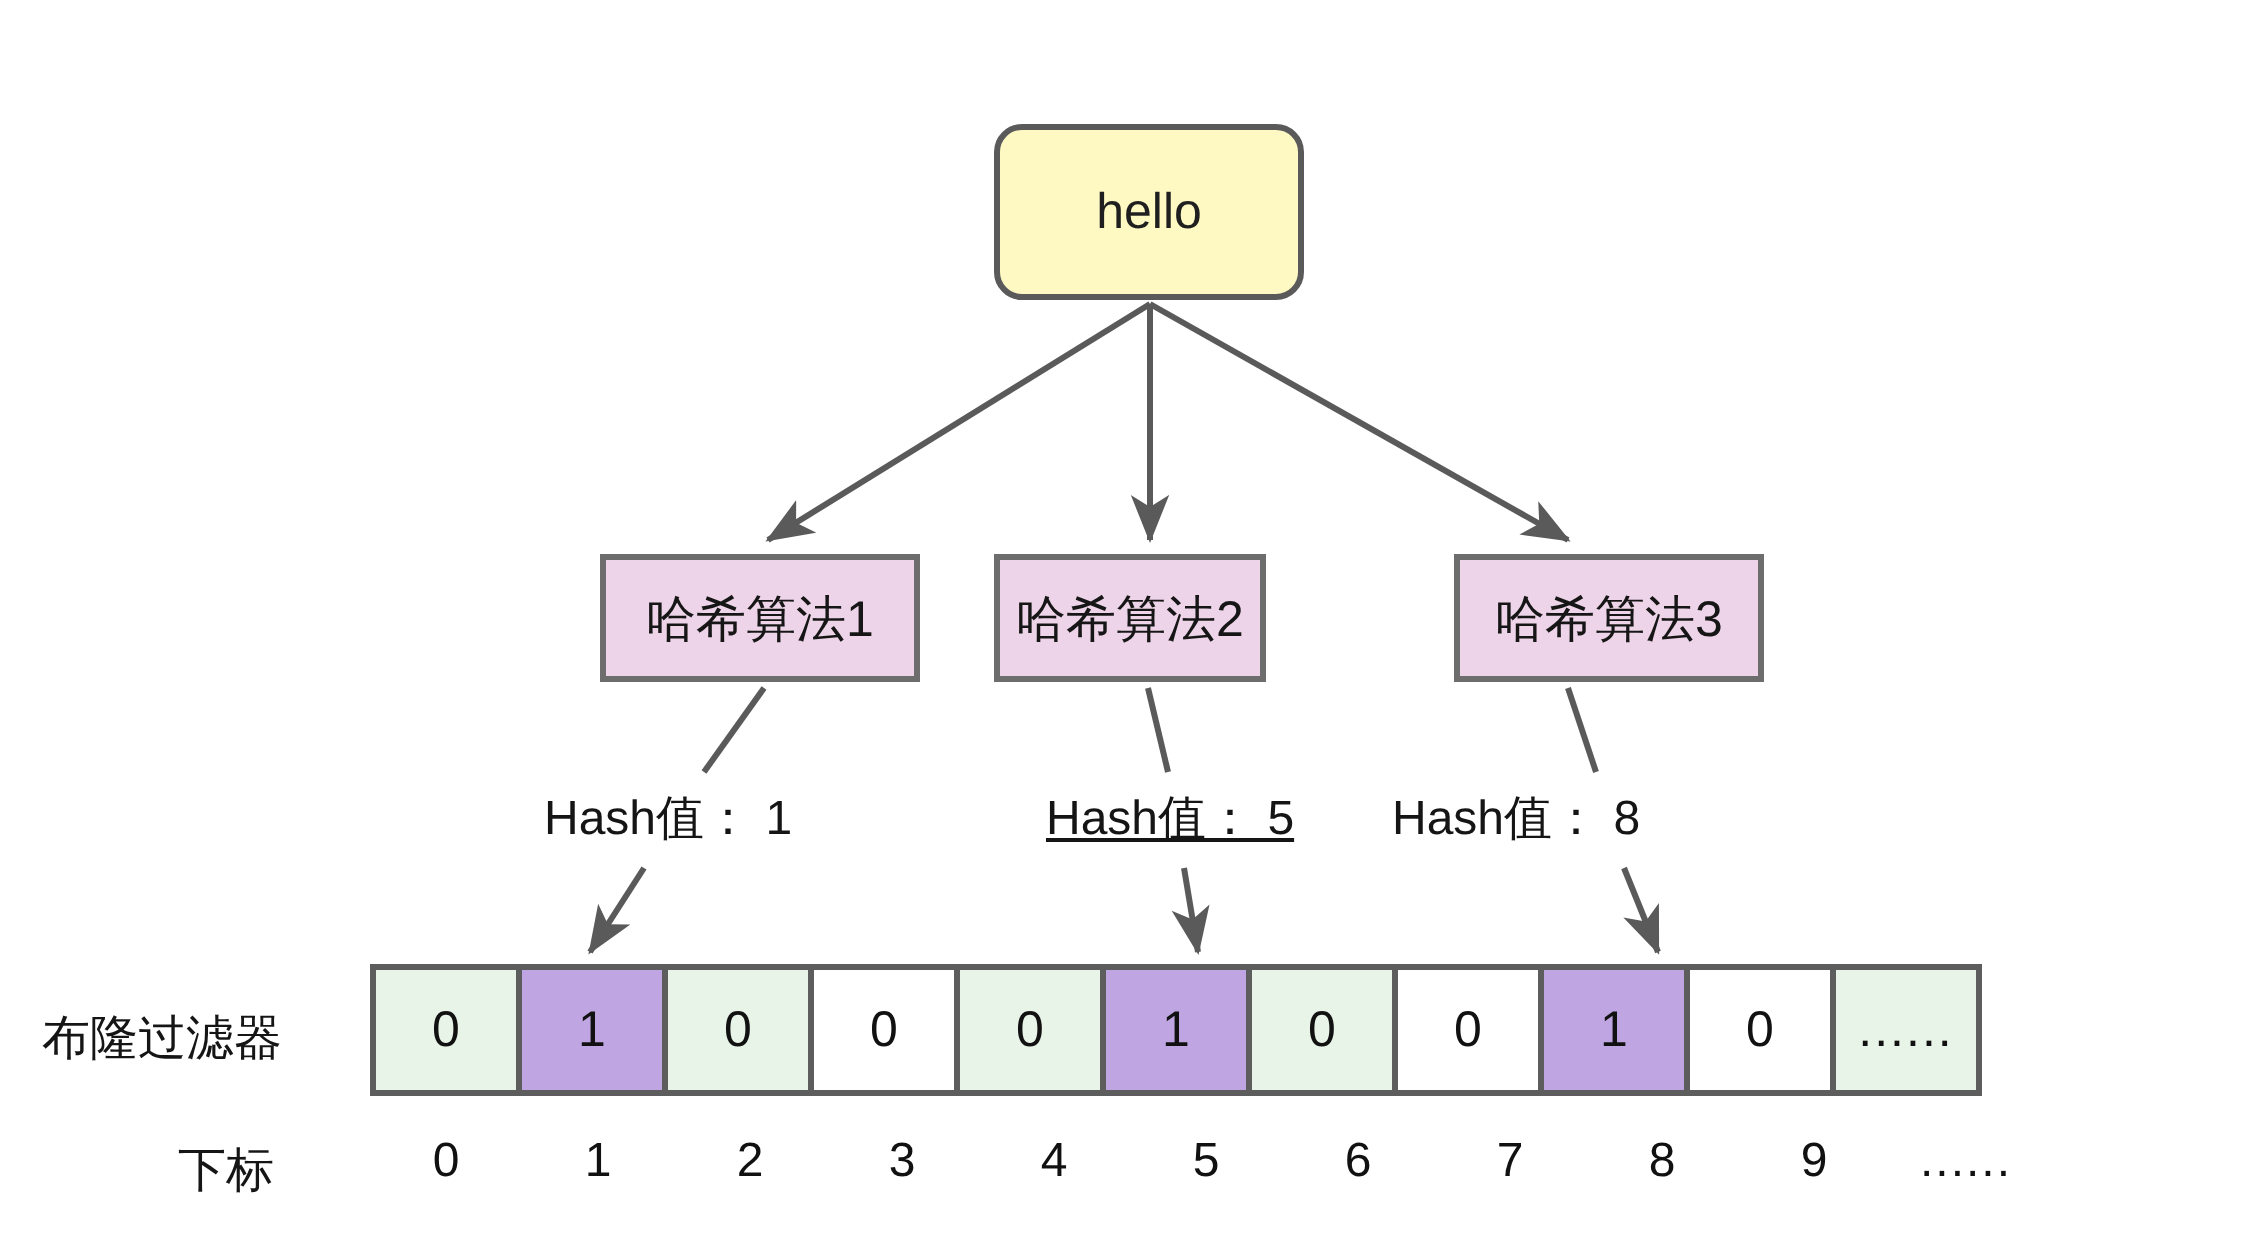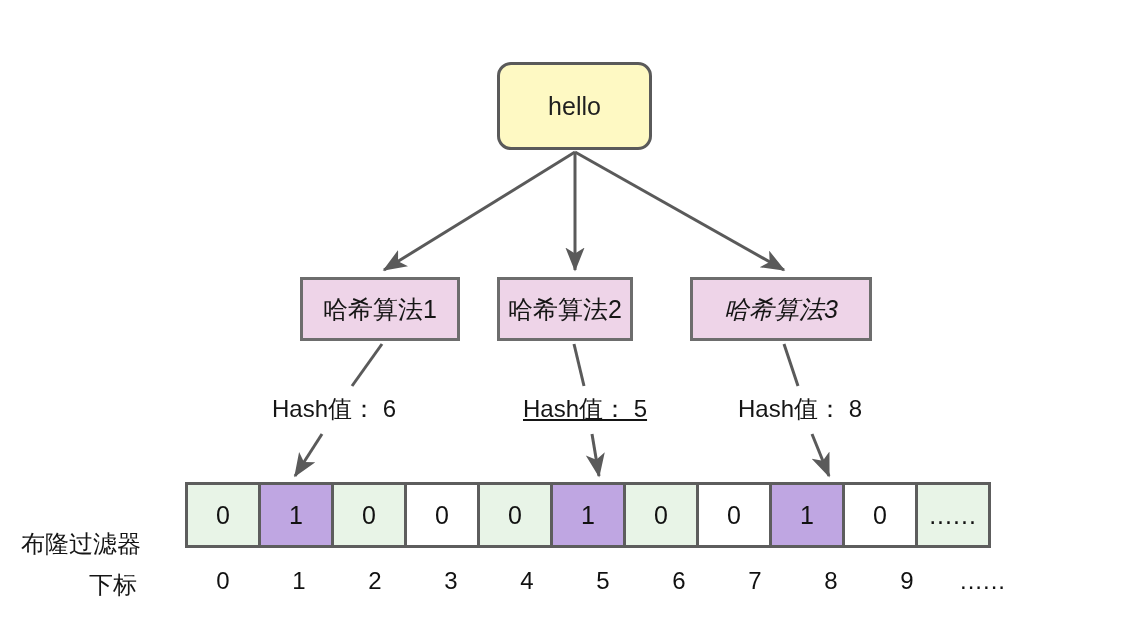--- a/index.html
+++ b/index.html
@@ -57,42 +57,42 @@
     background: #eed4e8;
     display: flex;
     align-items: center;
     justify-content: center;
     font-size: 25px;
     color: #161616;
     box-sizing: border-box;
   }
   .hash-box.h1 { left: 300px; width: 160px; }
   .hash-box.h2 { left: 497px; width: 136px; }
-  .hash-box.h3 { left: 690px; width: 182px; font-style: italic; }
+  .hash-box.h3 { left: 727px; width: 155px; }
 
   
   .hash-label {
     position: absolute;
     top: 393px;
     font-size: 24px;
     color: #151515;
     white-space: nowrap;
   }
   .hash-label.l1 { left: 272px; }
   .hash-label.l2 { left: 523px; text-decoration: underline; }
-  .hash-label.l3 { left: 738px; }
+  .hash-label.l3 { left: 696px; }
 
   
   .row-label {
     position: absolute;
     font-size: 24px;
     color: #151515;
     white-space: nowrap;
   }
-  #bloom-row-label { left: 21px; top: 528px; }
+  #bloom-row-label { left: 21px; top: 503px; }
   #index-row-label { left: 89px; top: 569px; }
 
   #bit-array {
     position: absolute;
     left: 185px;
     top: 482px;
     height: 66px;
     display: flex;
   }
   .bit-cell {
@@ -162,21 +162,21 @@
   <div class="hash-box h1">
     <span>哈希算法1</span>
   </div>
   <div class="hash-box h2">
     <span>哈希算法2</span>
   </div>
   <div class="hash-box h3">
     <span>哈希算法3</span>
   </div>
 
-  <div class="hash-label l1">Hash值： 6</div>
+  <div class="hash-label l1">Hash值： 1</div>
   <div class="hash-label l2">Hash值： 5</div>
   <div class="hash-label l3">Hash值： 8</div>
 
   <div class="row-label" id="bloom-row-label">布隆过滤器</div>
   <div class="row-label" id="index-row-label">下标</div>
 
   <div id="bit-array">
       <div class="bit-cell tint-green">
         <span>0</span>
       </div>

